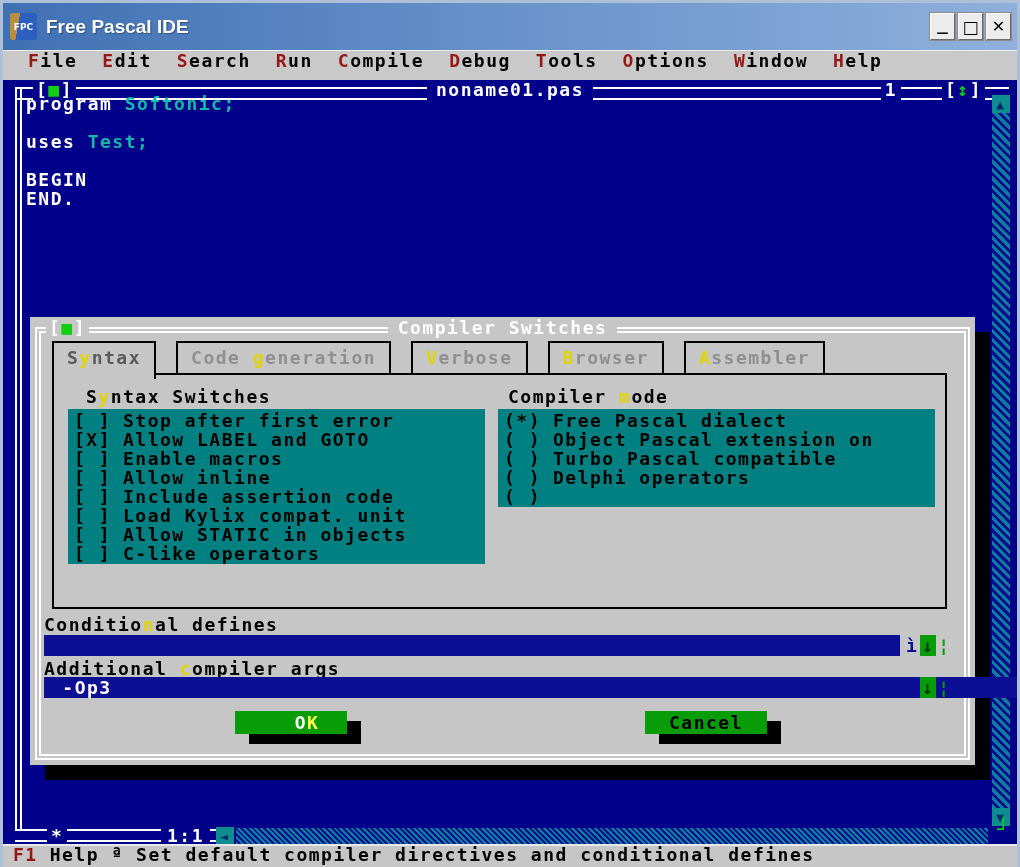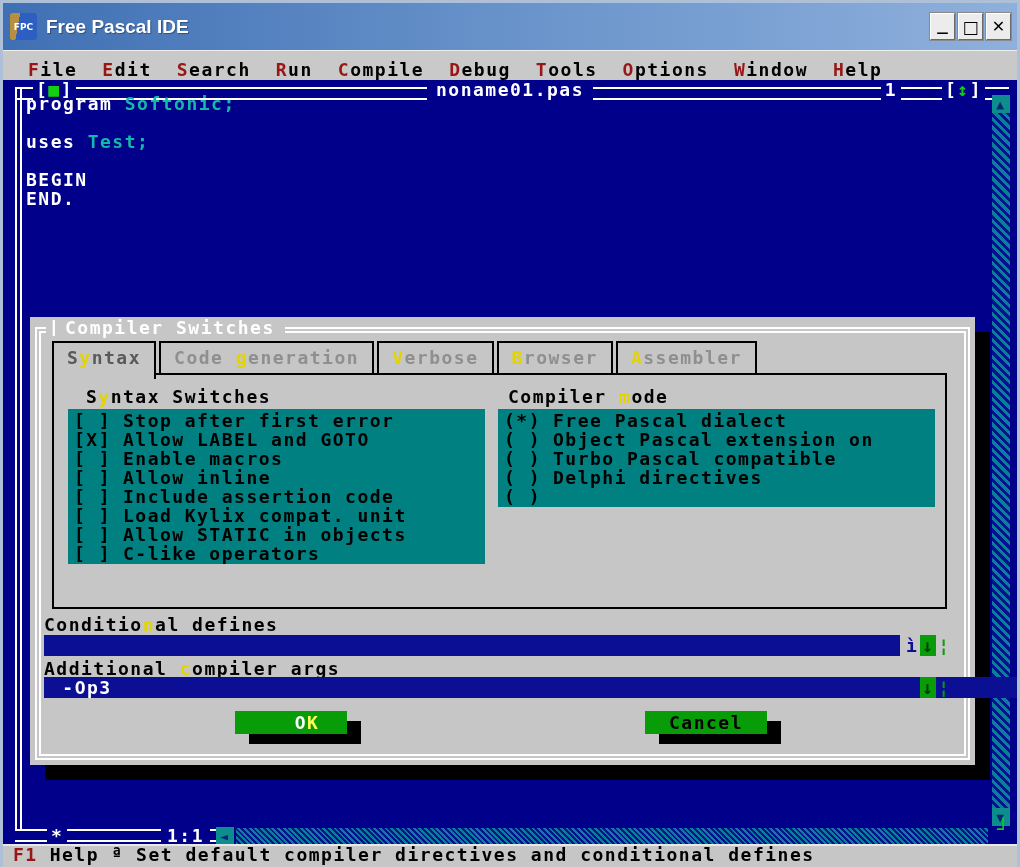--- a/index.html
+++ b/index.html
@@ -21,21 +21,21 @@
     font:bold 15px "DejaVu Sans",sans-serif; color:#000; cursor:pointer; }
   .winbtn .min-glyph { margin-top:12px; font-size:12px; }
   .winbtn .max-glyph { font-size:17px; }
   .winbtn .close-glyph { font-size:16px; }
 
   
   .t { font-family:"DejaVu Sans Mono",monospace; font-weight:bold; font-size:18px; letter-spacing:1.5px; }
 
   
   .menubar { height:30px; background:#c9c9c9; box-shadow:inset 0 1px 0 #eee;
-    display:flex; align-items:flex-end; gap:25px; padding-left:25px; }
+    display:flex; align-items:flex-start; gap:25px; padding-left:25px; }
   .menu-item { color:#000; cursor:pointer; }
   .menu-item .hot { color:#971616; }
 
   
   .screen { position:relative; height:764px; background:#00008b; overflow:hidden;
     font-family:"DejaVu Sans Mono",monospace; font-weight:bold; font-size:18px;
     letter-spacing:1.5px; line-height:19px; color:#fff; }
 
   .ed-top { position:absolute; left:12px; top:7px; width:994px; height:13px;
     border-top:2px solid #fff; border-bottom:2px solid #fff; }
@@ -68,24 +68,24 @@
 
   
   .dialog { position:absolute; left:27px; top:237px; width:945px; height:448px;
     background:#c6c6c6; color:#000; z-index:5; box-shadow:15px 15px 0 0 #000; }
   .dlg-line-outer { position:absolute; left:5px; right:5px; top:10px; bottom:5px; border:2px solid #fff; pointer-events:none; }
   .dlg-line-inner { position:absolute; left:9px; right:9px; top:14px; bottom:9px; border:2px solid #fff; pointer-events:none; }
   .dlg-close { position:absolute; left:16px; top:1px; height:20px; line-height:20px;
     background:#c6c6c6; padding:0 3px; z-index:2; color:#fff; cursor:pointer; }
   .dlg-close .glyph { color:#12cf12; }
   .dlg-title-wrap { position:absolute; left:0; right:0; top:1px; height:20px; line-height:20px;
-    text-align:left; z-index:2; pointer-events:none;padding-left:25px; }
+    text-align:center; z-index:2; pointer-events:none; }
   .dlg-title-wrap span { background:#c6c6c6; padding:0 10px; color:#fff; }
 
-  .tabs-row { position:absolute; left:22px; top:24px; display:flex; gap:3px; align-items:flex-start; z-index:3; }
+  .tabs-row { position:absolute; left:22px; top:24px; display:flex; gap:20px; align-items:flex-start; z-index:3; }
   .tab { height:32px; line-height:29px; padding:0 13px; border:2px solid #000; border-bottom:0;
     background:#c6c6c6; color:#8f8f8f; cursor:pointer; }
   .tab.active { height:38px; color:#5a5a5a; }
   .hot-y { color:#e3d400; }
 
   .tab-box { position:absolute; left:22px; top:56px; width:895px; height:236px; border:2px solid #000; z-index:2; background:#c6c6c6; }
 
   .group-label { position:absolute; color:#000; z-index:3; }
   .teal-list { position:absolute; background:#008080; color:#000; padding:2px 0 1px 6px; z-index:3; }
   .opt-row { display:flex; white-space:pre; height:19px; line-height:19px; cursor:pointer; }
@@ -199,21 +199,21 @@
         <div class="opt-row"><span class="state">[ ]</span><span>Load Kylix compat. unit</span></div>
         <div class="opt-row"><span class="state">[ ]</span><span>Allow STATIC in objects</span></div>
         <div class="opt-row"><span class="state">[ ]</span><span>C-like operators</span></div>
       </div>
 
       <div class="group-label" style="left:478px; top:70px;"><span>Compiler </span><span class="hot-y">m</span><span>ode</span></div>
       <div class="teal-list" style="left:468px; top:92px; width:437px;">
         <div class="opt-row"><span class="state">(*)</span><span>Free Pascal dialect</span></div>
         <div class="opt-row"><span class="state">( )</span><span>Object Pascal extension on</span></div>
         <div class="opt-row"><span class="state">( )</span><span>Turbo Pascal compatible</span></div>
-        <div class="opt-row"><span class="state">( )</span><span>Delphi directives</span></div>
+        <div class="opt-row"><span class="state">( )</span><span>Delphi operators</span></div>
         <div class="opt-row"><span class="state">( )</span></div>
       </div>
 
       <div class="field-label" style="left:14px; top:298px;"><span>Conditio</span><span class="hot-y">n</span><span>al defines</span></div>
       <div class="field-input" style="left:14px; top:318px; width:856px;"></div>
       <div class="hist" style="left:876px; top:318px;">
           <span class="hist-pre">ì</span>
           <span class="hist-btn">↓</span>
           <span class="hist-post">¦</span>
         </div>

